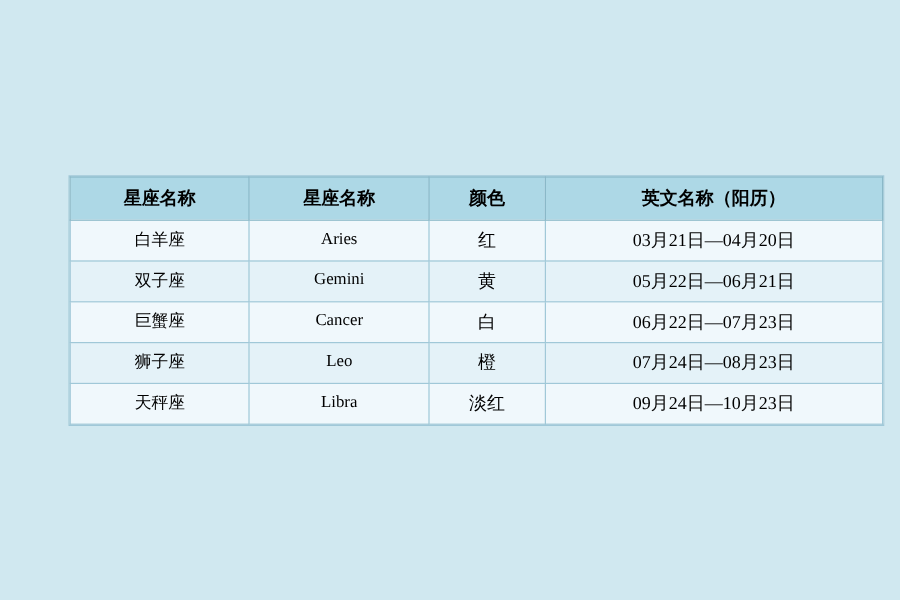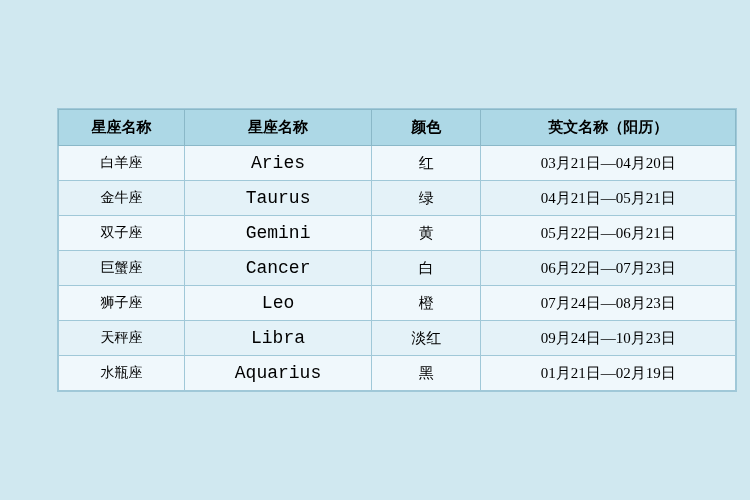--- a/index.html
+++ b/index.html
@@ -46,33 +46,33 @@
     tbody tr {
       background-color: #f0f8fc;
     }
 
     tbody tr:nth-child(even) {
       background-color: #e4f2f8;
     }
 
     tbody td {
       border: 1px solid #a0c8d8;
-      padding: 7px 24px;
+      padding: 7px 12px;
       text-align: center;
       font-size: 15px;
       color: #000;
     }
 
     tbody td:first-child {
       font-size: 14px;
     }
 
     .en-name {
-      font-family: Liberation Mono, monospace;
-      font-size: 18px;
+      font-family: Liberation Serif, serif;
+      font-size: 14px;
     }
   </style>
 </head>
 <body>
 
 <div class="table-container">
   <table>
     <thead>
       <tr>
         <th>星座名称</th>
@@ -80,26 +80,20 @@
         <th>颜色</th>
         <th>英文名称（阳历）</th>
       </tr>
     </thead>
     <tbody id="table-body">
     <tr>
           <td>白羊座</td>
           <td class="en-name">Aries</td>
           <td>红</td>
           <td>03月21日—04月20日</td>
-        </tr>
-        <tr>
-          <td>金牛座</td>
-          <td class="en-name">Taurus</td>
-          <td>绿</td>
-          <td>04月21日—05月21日</td>
         </tr>
         <tr>
           <td>双子座</td>
           <td class="en-name">Gemini</td>
           <td>黄</td>
           <td>05月22日—06月21日</td>
         </tr>
         <tr>
           <td>巨蟹座</td>
           <td class="en-name">Cancer</td>
@@ -111,21 +105,15 @@
           <td class="en-name">Leo</td>
           <td>橙</td>
           <td>07月24日—08月23日</td>
         </tr>
         <tr>
           <td>天秤座</td>
           <td class="en-name">Libra</td>
           <td>淡红</td>
           <td>09月24日—10月23日</td>
         </tr>
-        <tr>
-          <td>水瓶座</td>
-          <td class="en-name">Aquarius</td>
-          <td>黑</td>
-          <td>01月21日—02月19日</td>
-        </tr>
       </tbody>
   </table>
 </div>
 
 </body></html>

